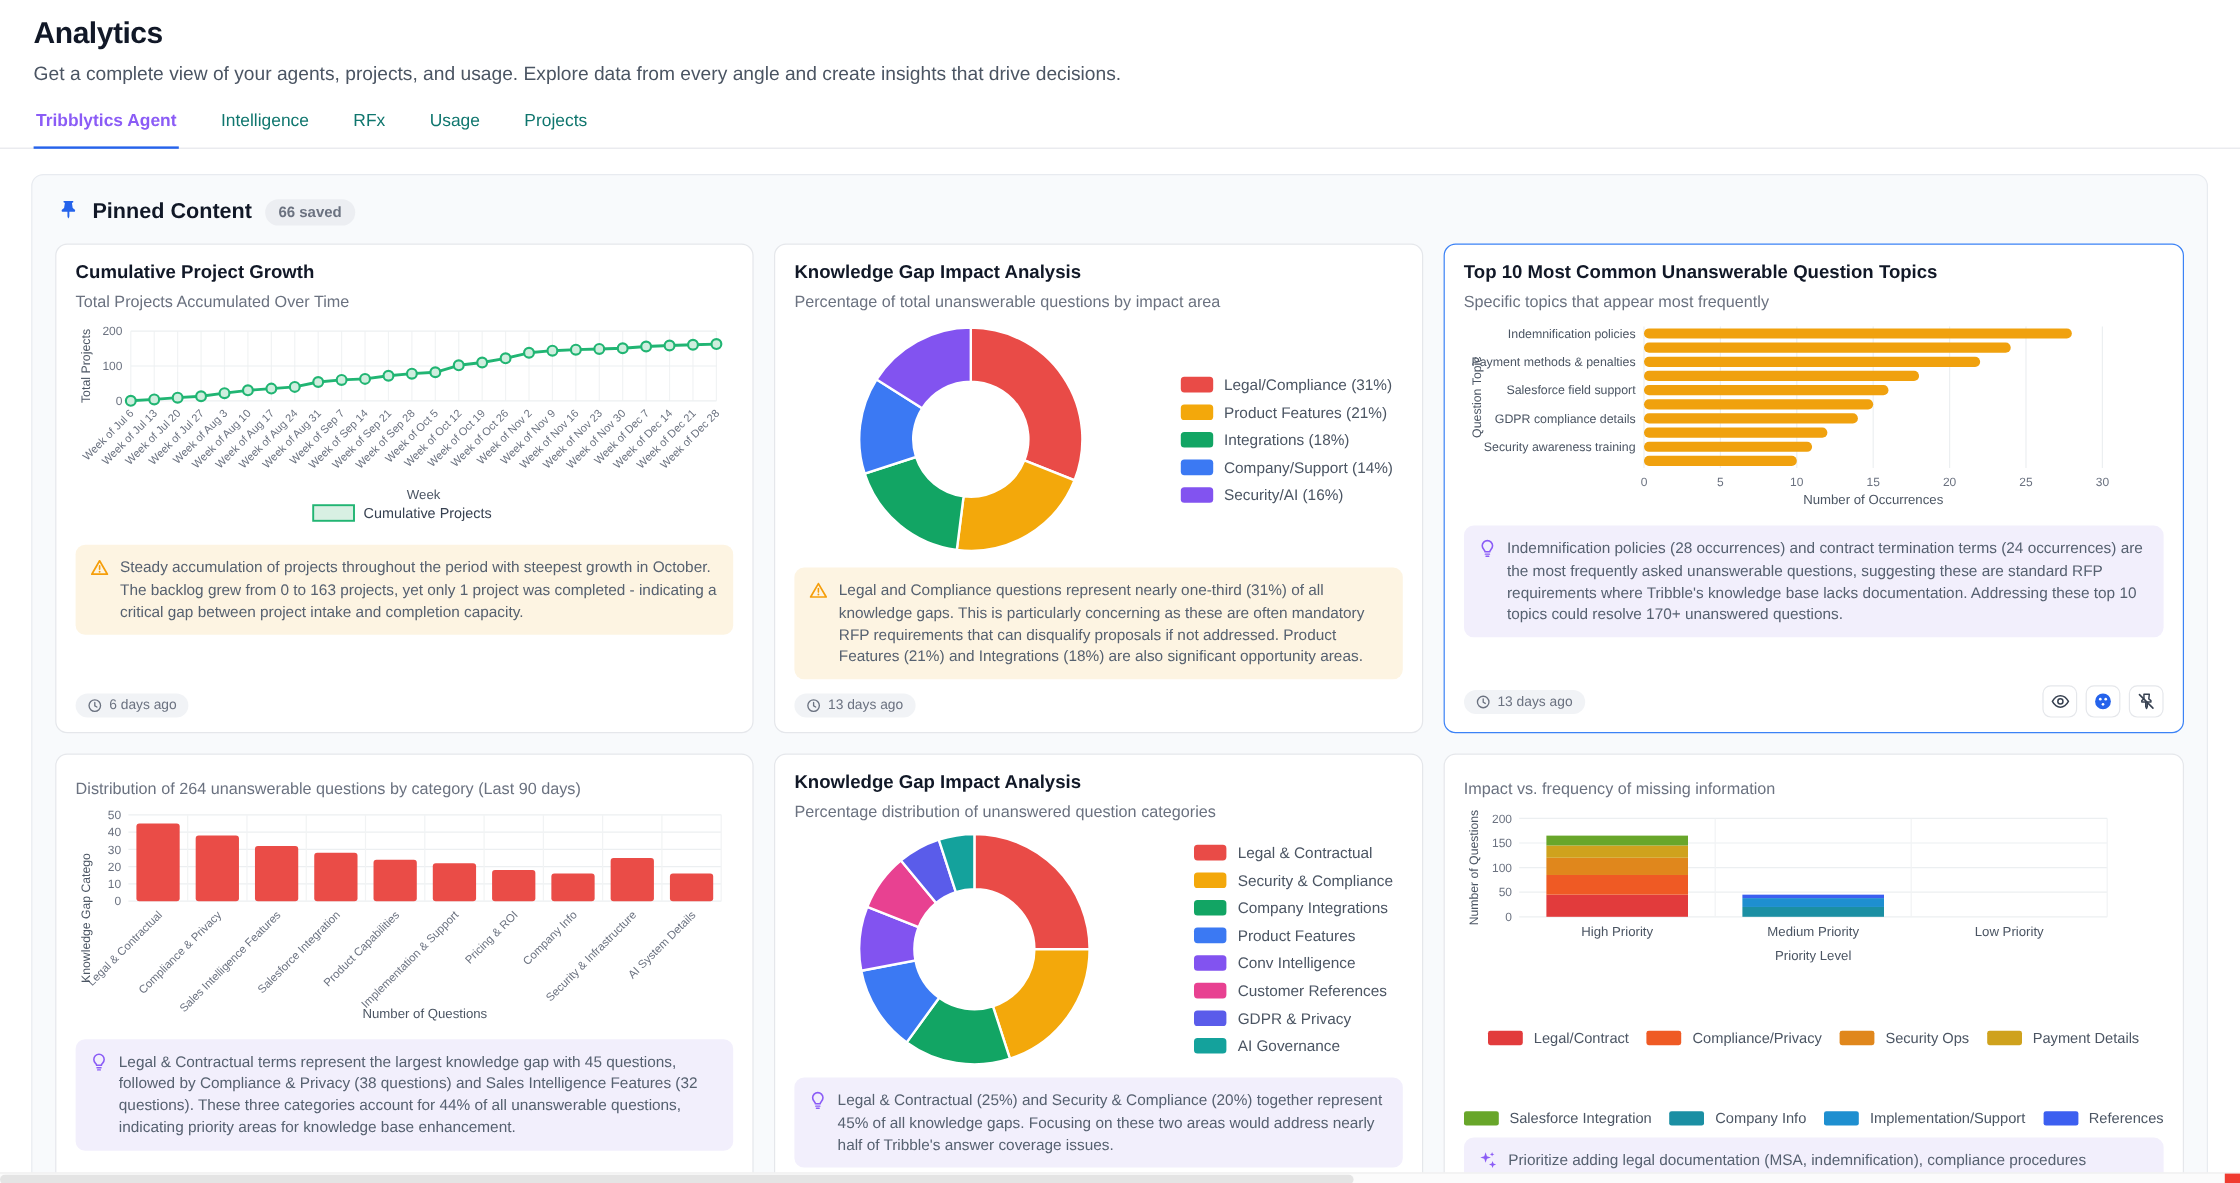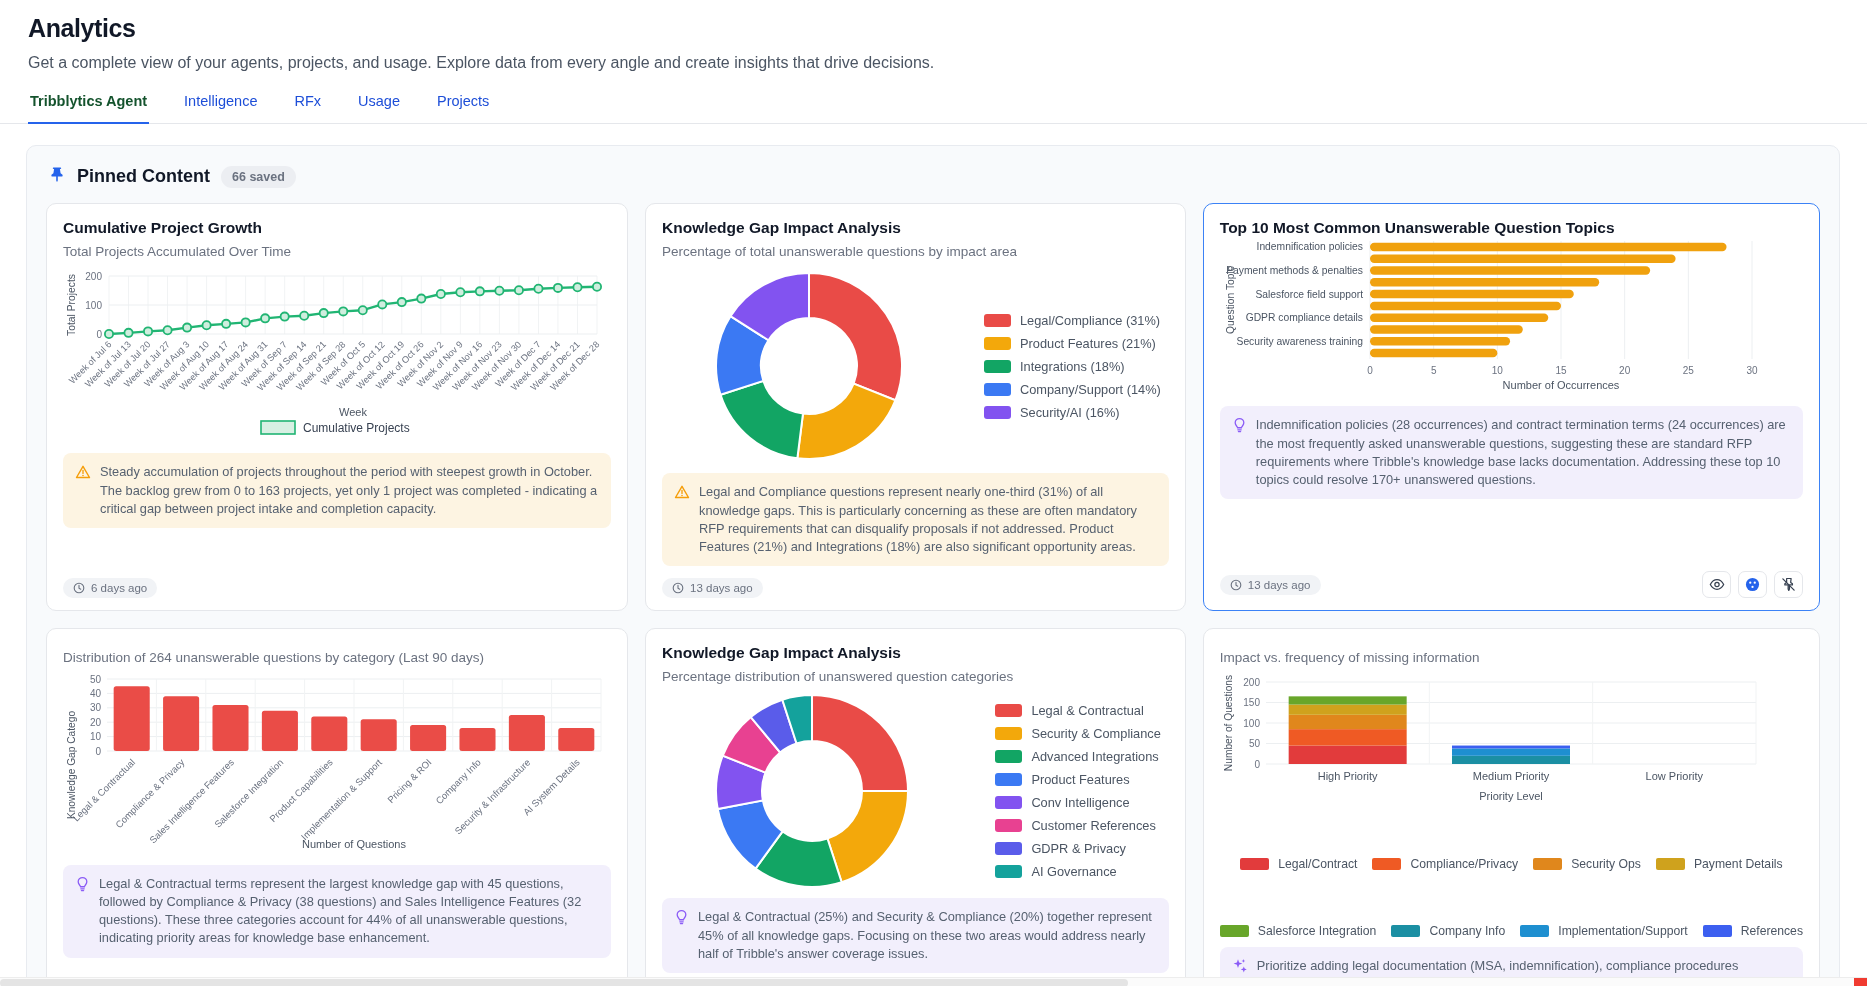--- a/index.html
+++ b/index.html
@@ -6,22 +6,22 @@
   html,body { margin:0; padding:0; }
   body {
     width:1867px; height:986px; overflow:hidden; position:relative;
     font-family:"Liberation Sans", sans-serif; background:#ffffff; color:#111827;
   }
   .page-header { padding:14px 28px 0 28px; }
   .page-title { font-size:25px; font-weight:700; letter-spacing:-0.4px; margin:0; color:#111827; }
   .page-subtitle { font-size:16px; color:#4b5563; margin-top:11px; }
 
   .tabs { display:flex; gap:33px; padding:0 28px; margin-top:21px; border-bottom:1px solid #e5e7eb; }
-  .tab { font-size:14.5px; color:#1d4ed8; padding:0 2px 13px; cursor:pointer; }
-  .tab.active { color:#14532d; font-weight:700; border-bottom:2px solid #2563eb; margin-bottom:-1px; }
+  .tab { font-size:14.5px; color:#0f766e; padding:0 2px 13px; cursor:pointer; }
+  .tab.active { color:#8b5cf6; font-weight:700; border-bottom:2px solid #2563eb; margin-bottom:-1px; }
 
   .panel { margin:21px 27px 0 26px; background:#f8fafc; border:1px solid #e8ebf0; border-radius:10px; padding:16px 19px 12px; }
   .panel-header { display:flex; align-items:flex-start; gap:11px; padding:4px 2px 15px; }
   .panel-title { font-size:18px; font-weight:700; color:#111827; }
   .saved-badge { background:#eceef2; color:#6b7280; font-size:12.5px; font-weight:600; padding:4px 11px; border-radius:999px; }
 
   .grid { display:grid; grid-template-columns:repeat(3, 1fr); gap:17px; }
   .card { background:#fff; border:1px solid #e5e7eb; border-radius:10px; padding:14px 16px 12px; display:flex; flex-direction:column; }
   .card.selected { border:1.5px solid #3b82f6; }
   .card-title { font-size:15.5px; font-weight:700; color:#111827; line-height:1.25; }
@@ -249,20 +249,21 @@
               <circle cx="7" cy="7" r="5.6" fill="none" stroke="#6b7280" stroke-width="1.3"></circle>
               <path d="M7 4v3.2l2 1.2" fill="none" stroke="#6b7280" stroke-width="1.3" stroke-linecap="round"></path>
             </svg>
           <span>13 days ago</span>
         </span>
       </div>
     </div>
 
     <div class="card selected">
       <div class="card-title">Top 10 Most Common Unanswerable Question Topics</div>
+      <div class="card-sub">Specific topics that appear most frequently</div>
       <div class="chart"><svg width="548" height="156" viewBox="0 0 548 156">
             <line x1="150" y1="4" x2="150" y2="122" stroke="#eceff1" stroke-width="1"></line>
             <text x="150" y="137" font-size="10" fill="#6b7280" text-anchor="middle">0</text>
             <line x1="213.66666666666666" y1="4" x2="213.66666666666666" y2="122" stroke="#eceff1" stroke-width="1"></line>
             <text x="213.66666666666666" y="137" font-size="10" fill="#6b7280" text-anchor="middle">5</text>
             <line x1="277.3333333333333" y1="4" x2="277.3333333333333" y2="122" stroke="#eceff1" stroke-width="1"></line>
             <text x="277.3333333333333" y="137" font-size="10" fill="#6b7280" text-anchor="middle">10</text>
             <line x1="341" y1="4" x2="341" y2="122" stroke="#eceff1" stroke-width="1"></line>
             <text x="341" y="137" font-size="10" fill="#6b7280" text-anchor="middle">15</text>
             <line x1="404.66666666666663" y1="4" x2="404.66666666666663" y2="122" stroke="#eceff1" stroke-width="1"></line>
@@ -415,21 +416,21 @@
             <div class="legend-item">
               <span class="swatch" style="background: rgb(233, 75, 71);"></span>
               <span>Legal &amp; Contractual</span>
             </div>
             <div class="legend-item">
               <span class="swatch" style="background: rgb(243, 168, 11);"></span>
               <span>Security &amp; Compliance</span>
             </div>
             <div class="legend-item">
               <span class="swatch" style="background: rgb(18, 165, 100);"></span>
-              <span>Advanced Integrations</span>
+              <span>Company Integrations</span>
             </div>
             <div class="legend-item">
               <span class="swatch" style="background: rgb(59, 121, 243);"></span>
               <span>Product Features</span>
             </div>
             <div class="legend-item">
               <span class="swatch" style="background: rgb(130, 83, 240);"></span>
               <span>Conv Intelligence</span>
             </div>
             <div class="legend-item">

